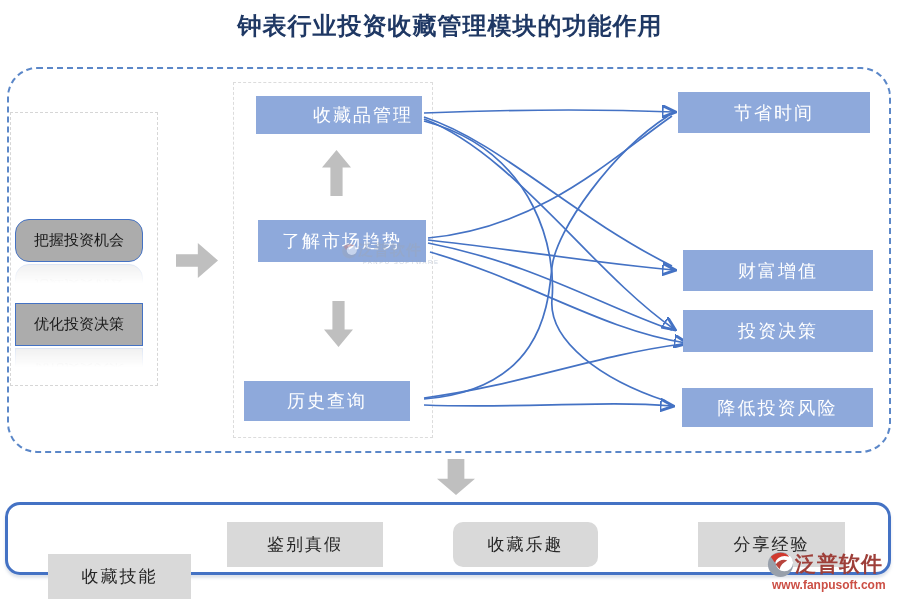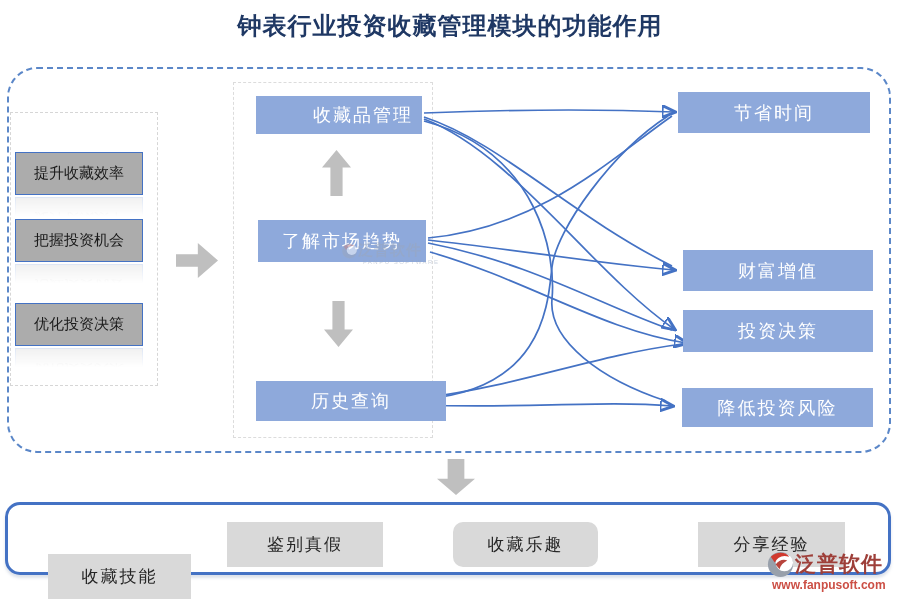--- a/index.html
+++ b/index.html
@@ -85,24 +85,21 @@
 <body>
 
 <div id="stage">
 
   <div class="abs" id="title">钟表行业投资收藏管理模块的功能作用</div>
 
   <div class="abs" id="outer-container"></div>
   <div class="abs" id="left-panel"></div>
   <div class="abs" id="mid-panel"></div>
 
-  <div class="abs gray-box" style="left:15px;top:152px;width:128px;height:43px;">
-    <span>提升收藏效率</span>
-  </div>
-  <div class="abs gray-box" style="left:15px;top:219px;width:128px;height:43px;">
+  <div class="abs gray-box" style="left:15px;top:219px;width:128px;height:43px;border-radius:14px;">
     <span>把握投资机会</span>
   </div>
   <div class="abs gray-box" style="left:15px;top:303px;width:128px;height:43px;">
     <span>优化投资决策</span>
   </div>
 
   <div class="abs block-arrow" id="arrow-left-to-mid"></div>
   <div class="abs block-arrow" id="arrow-up"></div>
   <div class="abs block-arrow" id="arrow-down-mid"></div>
   <div class="abs block-arrow" id="arrow-down-big"></div>
@@ -125,21 +122,21 @@
     <path d="M424,398 C522,385 592,356 682,344"></path>
     <path d="M424,405 C520,409 602,400 672,406" marker-end="url(#ah)"></path>
   </svg>
 
   <div class="abs blue-box" style="left:256px;top:96px;width:166px;height:38px;padding-left:48px;">
     <span>收藏品管理</span>
   </div>
   <div class="abs blue-box" style="left:258px;top:220px;width:168px;height:42px;">
     <span>了解市场趋势</span>
   </div>
-  <div class="abs blue-box" style="left:256px;top:381px;width:190px;height:40px;text-align:center;">
+  <div class="abs blue-box" style="left:244px;top:381px;width:166px;height:40px;text-align:center;">
     <span>历史查询</span>
   </div>
 
   <div class="abs blue-box" style="left:678px;top:92px;width:192px;height:41px;">
     <span>节省时间</span>
   </div>
   <div class="abs blue-box" style="left:683px;top:250px;width:190px;height:41px;align-items:center;">
     <span>财富增值</span>
   </div>
   <div class="abs blue-box" style="left:683px;top:310px;width:190px;height:42px;">

